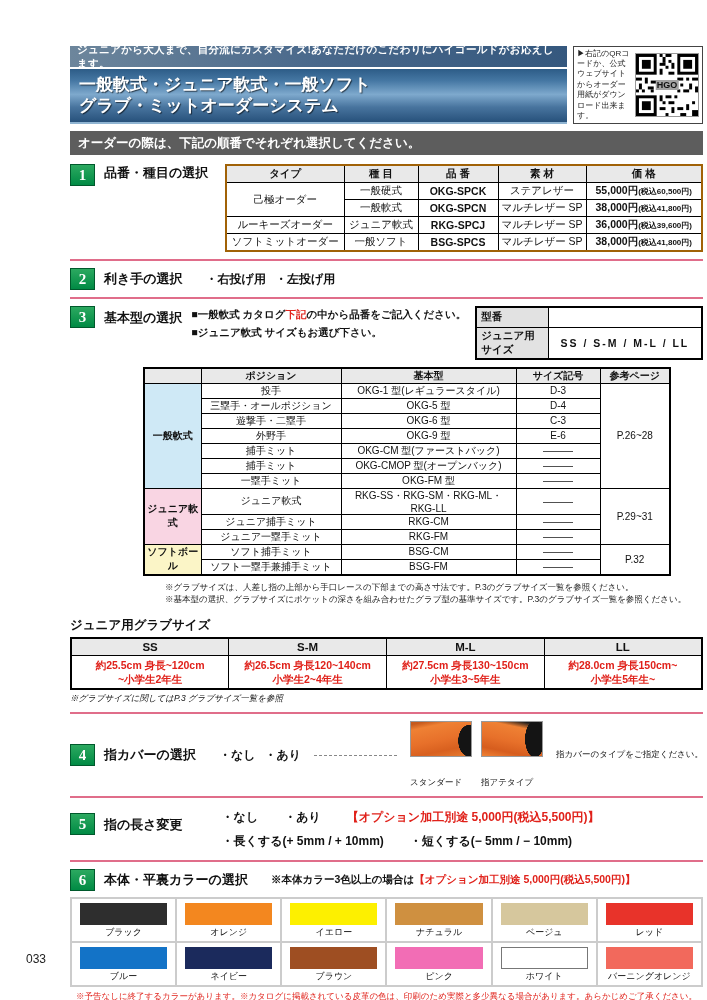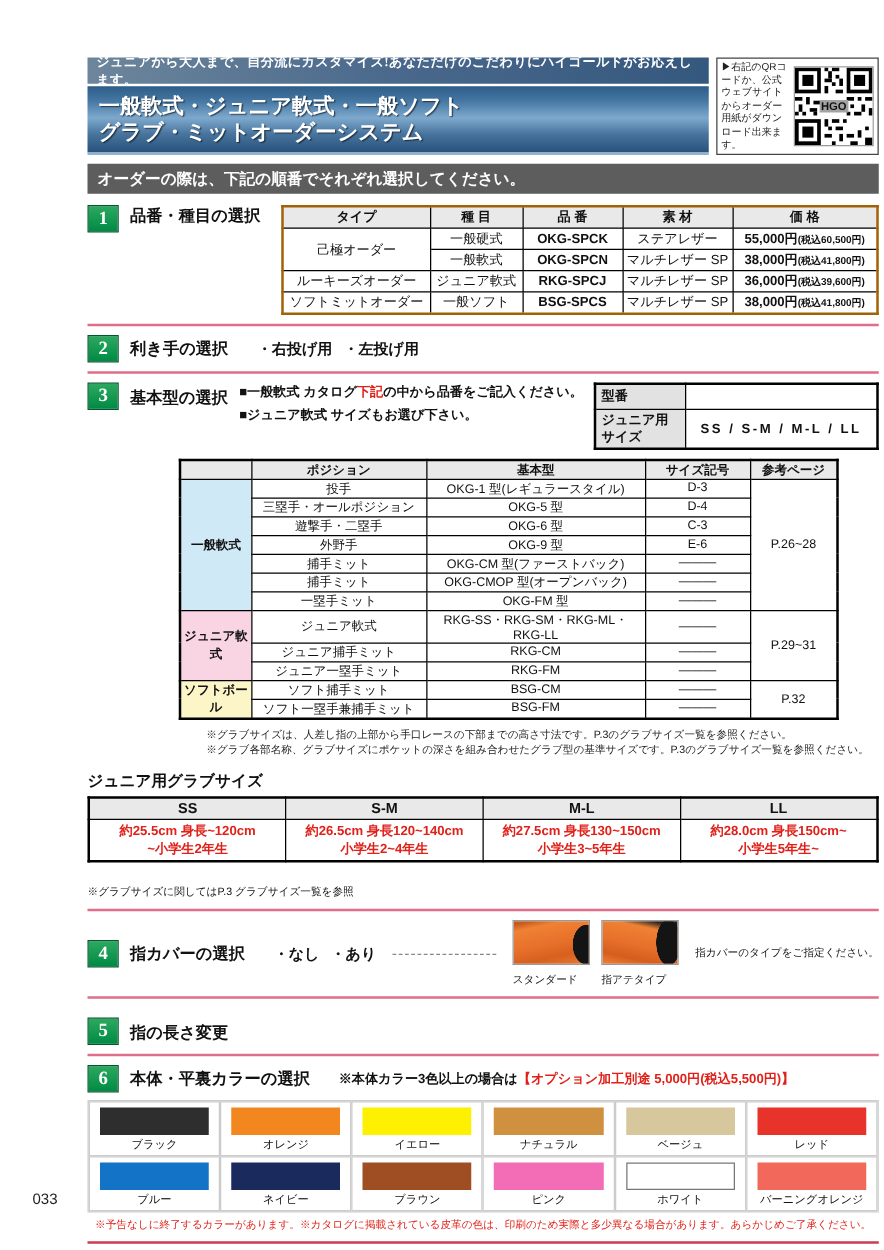--- a/index.html
+++ b/index.html
@@ -72,33 +72,33 @@
   .t3tab .pos { width:140px; }
   .s3notes { margin:5px 0 0 95px; font-size:8.5px; line-height:1.5; color:#222; }
 
   
   .jr { margin-top:11px; }
   .jrtitle { font-size:12.5px; font-weight:bold; margin-bottom:3px; }
   .jrtab { width:633px; border:2px solid #000; }
   .jrtab td { border:1px solid #000; text-align:center; width:25%; }
   .jrtab .th td { background:#e9e9e9; font-weight:bold; font-size:11.5px; height:17px; }
   .jrtab .data td { height:34px; font-size:10.5px; font-weight:bold; color:#e0211a; line-height:1.35; }
-  .jrnote { font-size:8.5px; margin-top:18px; }
+  .jrnote { font-size:8.5px; margin-top:3px;font-style:italic; }
 
   
   .sec4 { display:flex; align-items:center; gap:9px; }
   .dashline { flex:1; border-top:1px dashed #888; margin:0 4px; }
   .photo { width:62px; height:36px; border:1px solid #999; }
   .ph1 { background:
      radial-gradient(ellipse 18px 26px at 97% 55%, #141414 60%, transparent 62%),
      linear-gradient(168deg, #c65a1d 0 6%, #ef8134 18%, #e7702a 52%, #d8601f 76%, #e77d31 100%); }
   .ph2 { background:
      radial-gradient(ellipse 16px 30px at 88% 50%, #141414 60%, transparent 62%),
      linear-gradient(192deg, #1c1c1c 0 8%, #ef8134 22%, #e7702a 55%, #d65d1e 80%, #ef8134 100%); }
-  .phwrap { display:flex; flex-direction:column; gap:6px; }
+  .phwrap { display:flex; flex-direction:column; gap:20px; }
   .phlabel { font-size:8.5px; }
   .sec4cap { font-size:8.5px; margin-left:4px; white-space:nowrap; }
 
   
   .sec5 { display:flex; align-items:flex-start; gap:9px; }
   .sec5lines { font-size:12px; font-weight:bold; line-height:2.0; margin-left:30px; }
   .sec5lines .sp { display:inline-block; width:26px; }
 
   
   .chead { display:flex; align-items:center; gap:9px; }
@@ -344,21 +344,21 @@
       </tr>
       <tr>
               <td>ソフト一塁手兼捕手ミット</td>
               <td>BSG-FM</td>
               <td>———</td>
             </tr>
     </tbody>
         </table>
     <div class="s3notes">
       <div>※グラブサイズは、人差し指の上部から手口レースの下部までの高さ寸法です。P.3のグラブサイズ一覧を参照ください。</div>
-      <div>※グラブ各部名称、グラブサイズにポケットの深さを組み合わせたグラブ型の基準サイズです。P.3のグラブサイズ一覧を参照ください。</div>
+      <div>※基本型の選択、グラブサイズにポケットの深さを組み合わせたグラブ型の基準サイズです。P.3のグラブサイズ一覧を参照ください。</div>
     </div>
   </div>
 
   <div class="jr">
     <div class="jrtitle">ジュニア用グラブサイズ</div>
     <table class="jrtab">
       <tbody>
             <tr class="th">
         <td>SS</td>
         <td>S-M</td>
@@ -393,20 +393,24 @@
       <div class="phlabel">指アテタイプ</div>
     </div>
     <div class="sec4cap">指カバーのタイプをご指定ください。</div>
   </div>
 
   <div class="divider"></div>
 
   <div class="sec5">
     <div class="numbox" style="margin-top:8px">5</div>
     <div class="sectitle" style="margin-top:11px">指の長さ変更</div>
+    <div class="sec5lines">
+      <span>・なし</span><span class="sp"></span><span>・あり</span><span class="sp"></span><span class="red">【オプション加工別途 5,000円(税込5,500円)】</span><br>
+      <span>・長くする(+ 5mm / + 10mm)</span><span class="sp"></span><span>・短くする(− 5mm / − 10mm)</span>
+    </div>
   </div>
 
   <div class="divider"></div>
 
   <div>
     <div class="chead">
       <div class="numbox">6</div>
       <div class="sectitle">本体・平裏カラーの選択</div>
       <div class="cnote">
         <span>※本体カラー3色以上の場合は</span><span class="red">【オプション加工別途 5,000円(税込5,500円)】</span>

